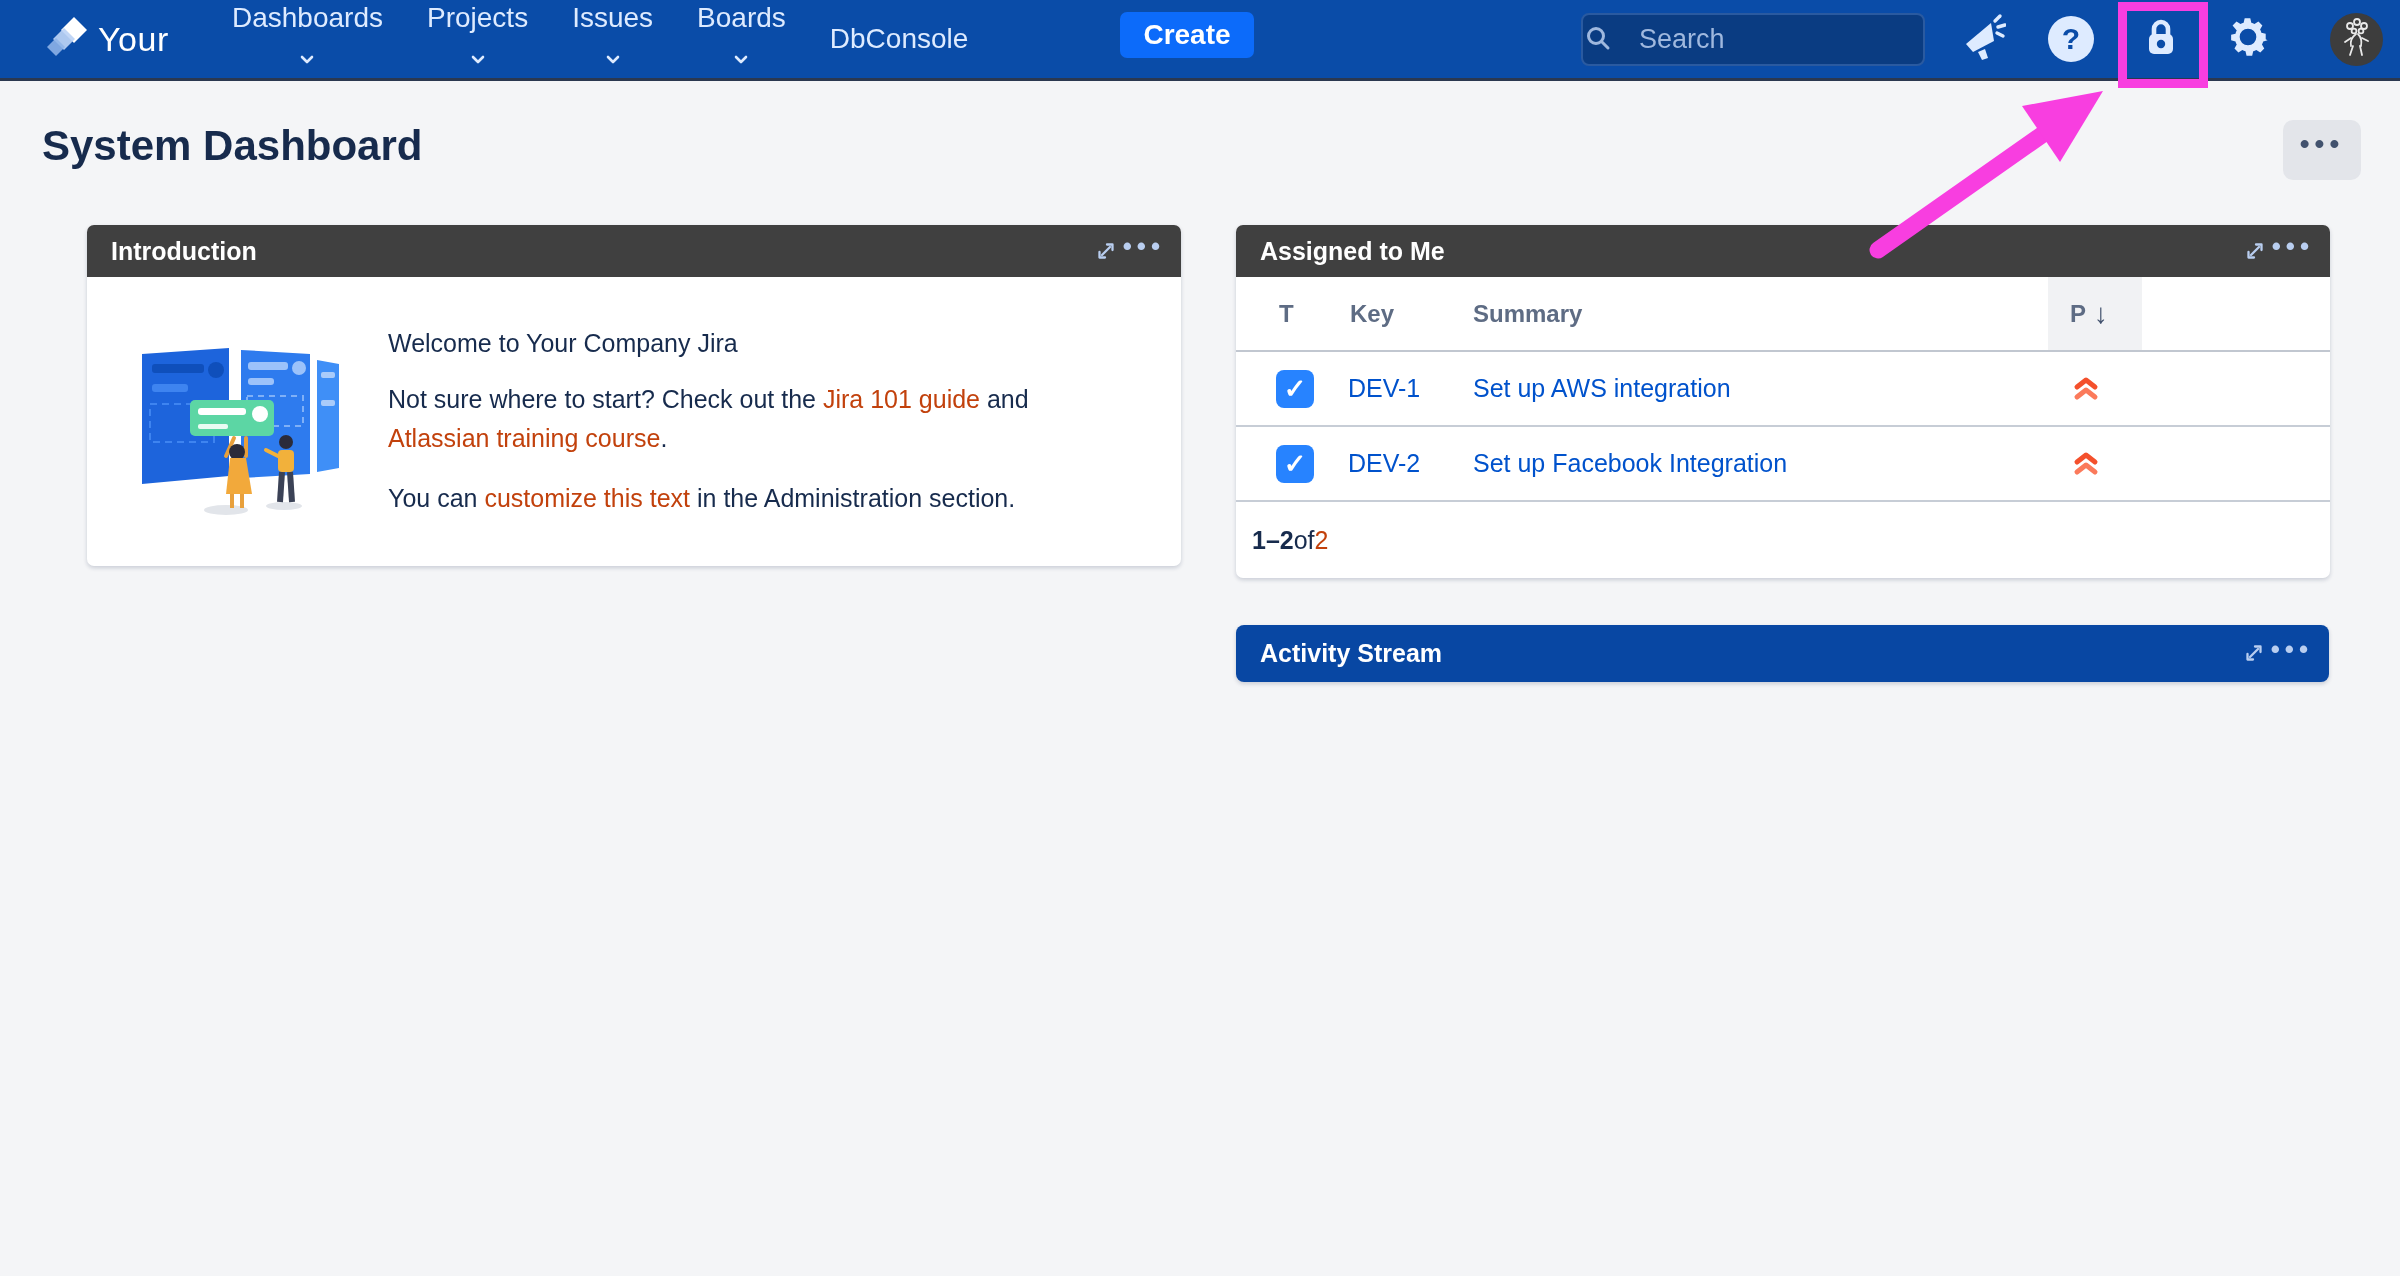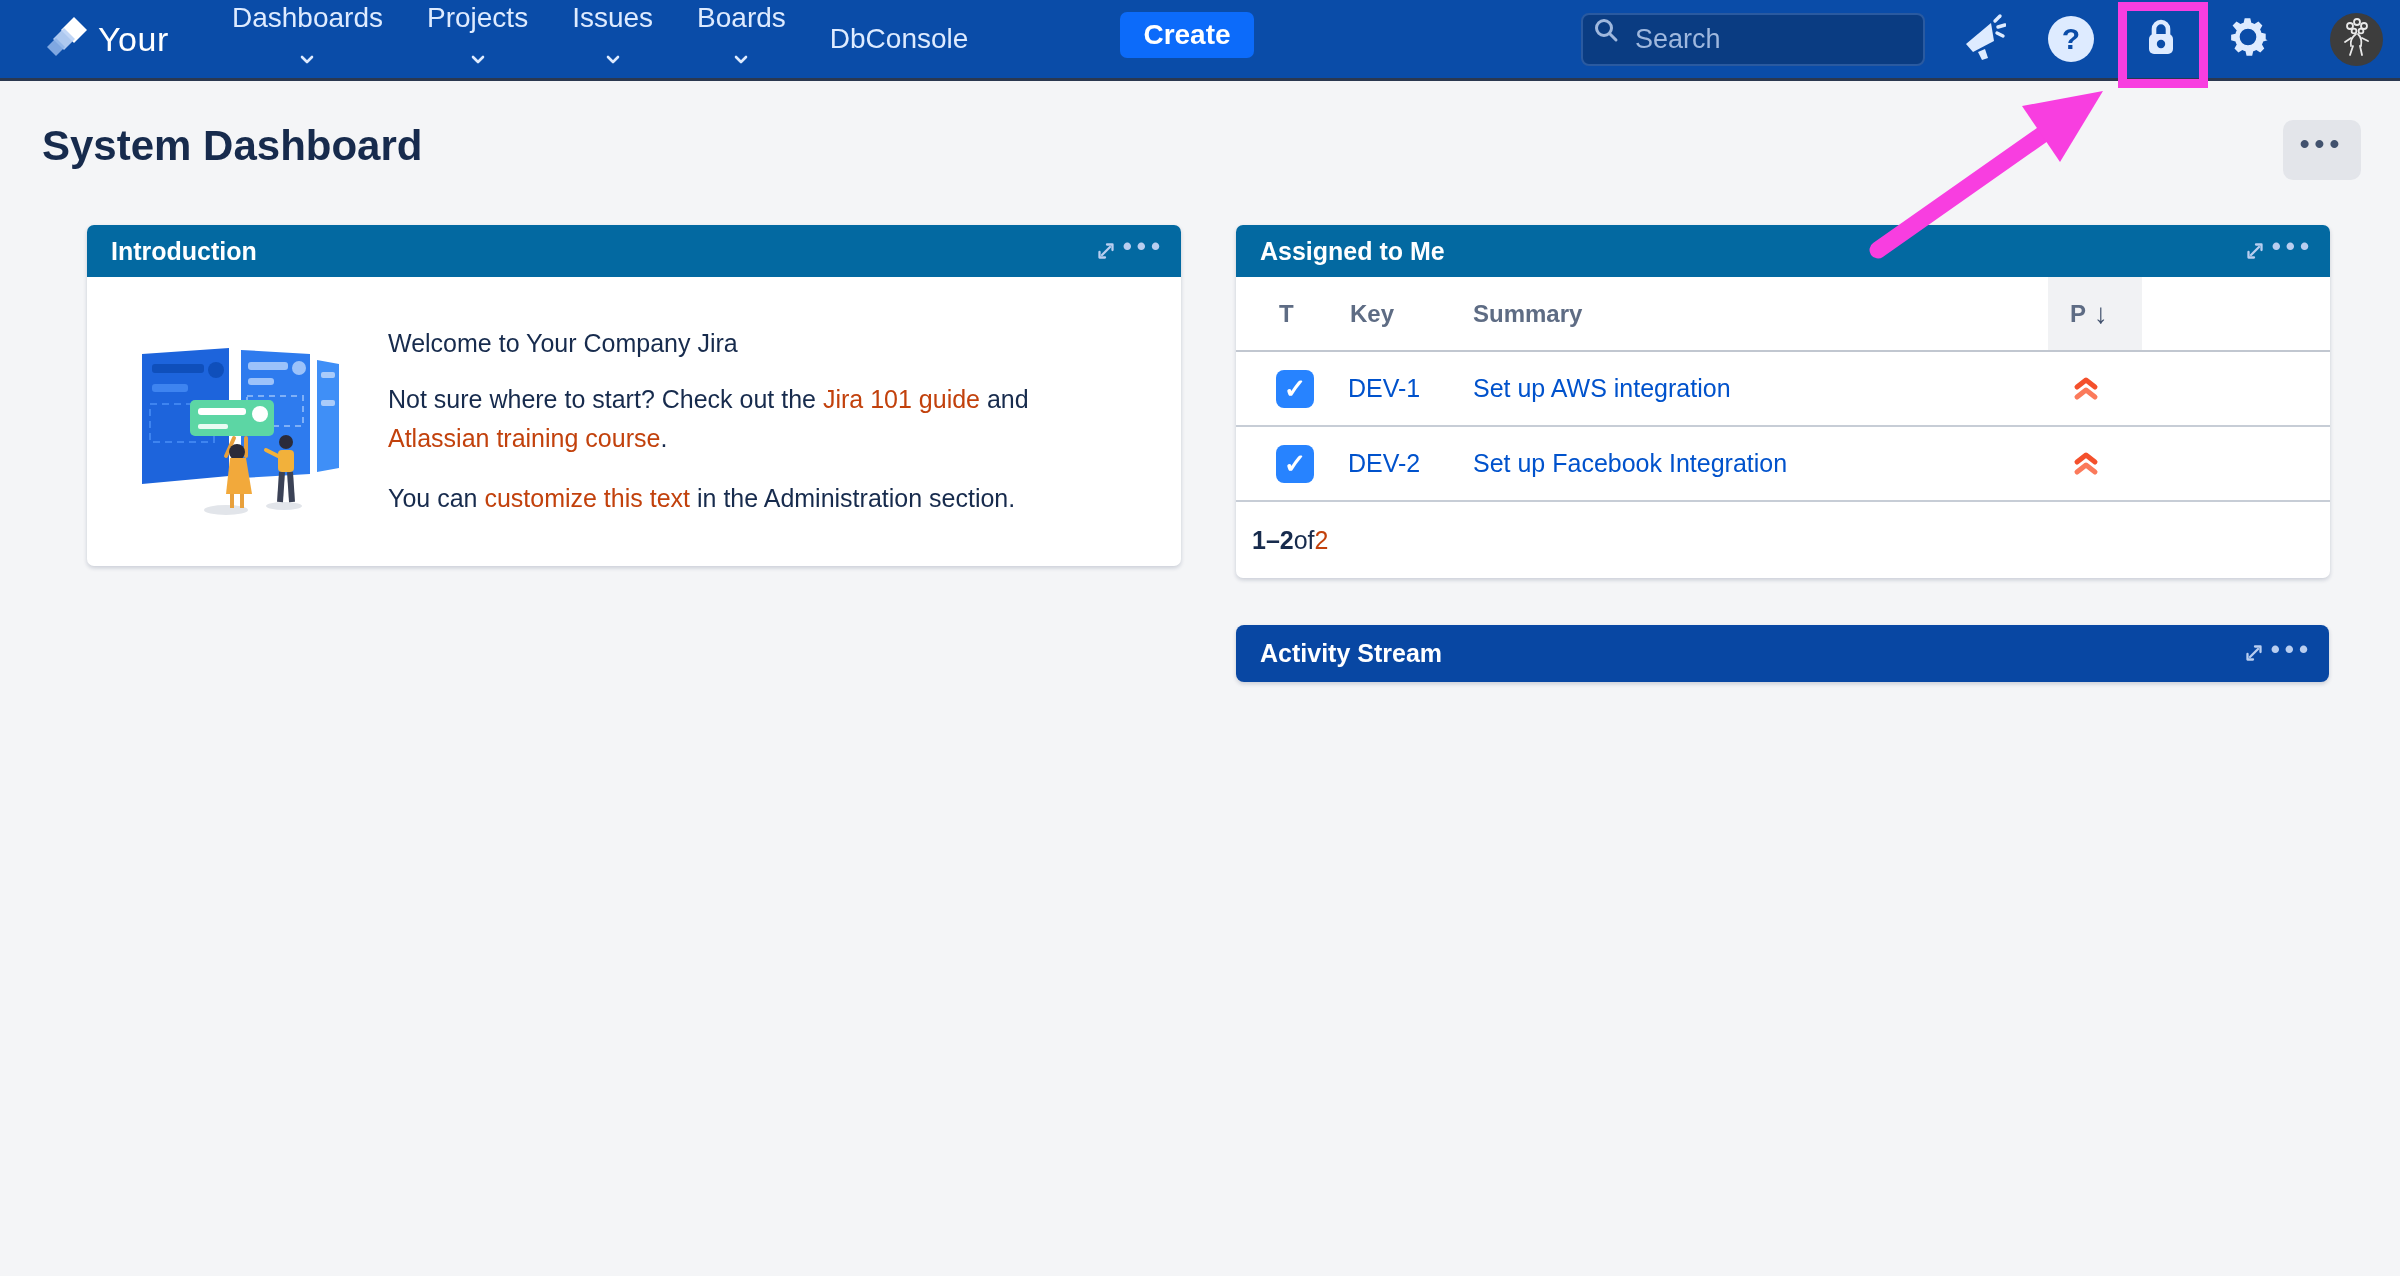--- a/index.html
+++ b/index.html
@@ -6,40 +6,40 @@
   body{font-family:"Liberation Sans",sans-serif;background:#F4F5F7;}
   .page{position:relative;width:2400px;height:1276px;background:#F4F5F7;overflow:hidden;}
 
   
   .navbar{position:absolute;left:0;top:0;width:2400px;height:78px;background:#0A4CA8;border-bottom:3px solid #2B3850;box-sizing:content-box;z-index:5;}
   .logo{position:absolute;left:44px;top:0;height:78px;display:flex;align-items:center;gap:8px;}
   .logo-text{color:#FFFFFF;font-size:34px;font-weight:500;letter-spacing:.5px;}
   .nav-items{position:absolute;left:232px;top:0;height:78px;display:flex;align-items:center;gap:44px;}
   .nav-item{display:flex;align-items:center;gap:10px;color:#DEEBFF;font-size:28px;font-weight:500;cursor:pointer;white-space:nowrap;flex-direction:column;}
   .create-btn{position:absolute;left:1120px;top:12px;width:134px;height:46px;background:#0C6BFA;border-radius:7px;color:#FFFFFF;font-size:28px;font-weight:700;display:flex;align-items:center;justify-content:center;cursor:pointer;}
-  .search-wrap{position:absolute;left:1581px;top:13px;width:344px;height:53px;background:#0A3C82;border:2px solid #2A5AA0;border-radius:8px;box-sizing:border-box;display:flex;padding:0 8px;gap:12px;}
+  .search-wrap{position:absolute;left:1581px;top:13px;width:344px;height:53px;background:#0A3C82;border:2px solid #2A5AA0;border-radius:8px;box-sizing:border-box;display:flex;align-items:center;padding:0 0;gap:24px;}
   .search-wrap input{flex:1;background:transparent;border:none;outline:none;color:#DEEBFF;font-size:27px;font-family:"Liberation Sans",sans-serif;}
   .search-wrap input::placeholder{color:#9FB8DE;}
   .nav-icon-btn{position:absolute;top:12px;width:54px;height:54px;display:flex;align-items:center;justify-content:center;cursor:pointer;}
   .help-circle{width:46px;height:46px;border-radius:50%;background:#DEEBFF;display:flex;align-items:center;justify-content:center;}
   .help-circle span{color:#0A4CA8;font-size:30px;font-weight:700;}
   .avatar{position:absolute;left:2330px;top:13px;width:53px;height:53px;border-radius:50%;background:#3D3D3D;display:flex;align-items:center;justify-content:center;cursor:pointer;overflow:hidden;}
 
   
   .anno-box{position:absolute;left:2118px;top:2px;width:90px;height:86px;border:9px solid #F83EE0;box-sizing:border-box;z-index:50;pointer-events:none;}
   .anno-arrow{position:absolute;left:0;top:0;width:2400px;height:1276px;z-index:60;pointer-events:none;}
 
   
   .page-title{position:absolute;left:42px;top:122px;font-size:42px;font-weight:700;color:#172B4D;}
   .page-more-btn{position:absolute;left:2283px;top:120px;width:78px;height:60px;background:#E3E5EA;border-radius:10px;display:flex;align-items:center;justify-content:center;cursor:pointer;}
   .page-more-btn span{color:#42526E;font-size:28px;font-weight:700;letter-spacing:5px;line-height:0;transform:translateY(-6px);}
 
   
   .gadget{position:absolute;background:#FFFFFF;border-radius:7px;box-shadow:0 2px 4px rgba(9,30,66,.18);}
-  .gadget-header{position:absolute;left:0;top:0;right:0;height:52px;background:#0369a1;border-radius:7px 7px 0 0;}
+  .gadget-header{position:absolute;left:0;top:0;right:0;height:52px;background:#404040;border-radius:7px 7px 0 0;}
   .gadget-title{position:absolute;left:24px;top:0;height:52px;display:flex;align-items:center;color:#FFFFFF;font-size:25px;font-weight:700;}
   .gh-expand{position:absolute;right:62px;top:13px;width:26px;height:26px;cursor:pointer;}
   .gh-more{position:absolute;right:16px;top:0;height:52px;display:flex;align-items:center;cursor:pointer;}
   .gh-more span{color:#B9CEF0;font-size:26px;font-weight:700;letter-spacing:5px;line-height:0;transform:translateY(-5px);}
 
   
   .intro{left:87px;top:225px;width:1094px;height:341px;}
   .illus{position:absolute;left:47px;top:101px;width:207px;height:196px;}
   .intro-line{position:absolute;left:301px;font-size:25px;color:#172B4D;line-height:36px;white-space:nowrap;}
   .lnk{color:#c2410c;cursor:pointer;}

